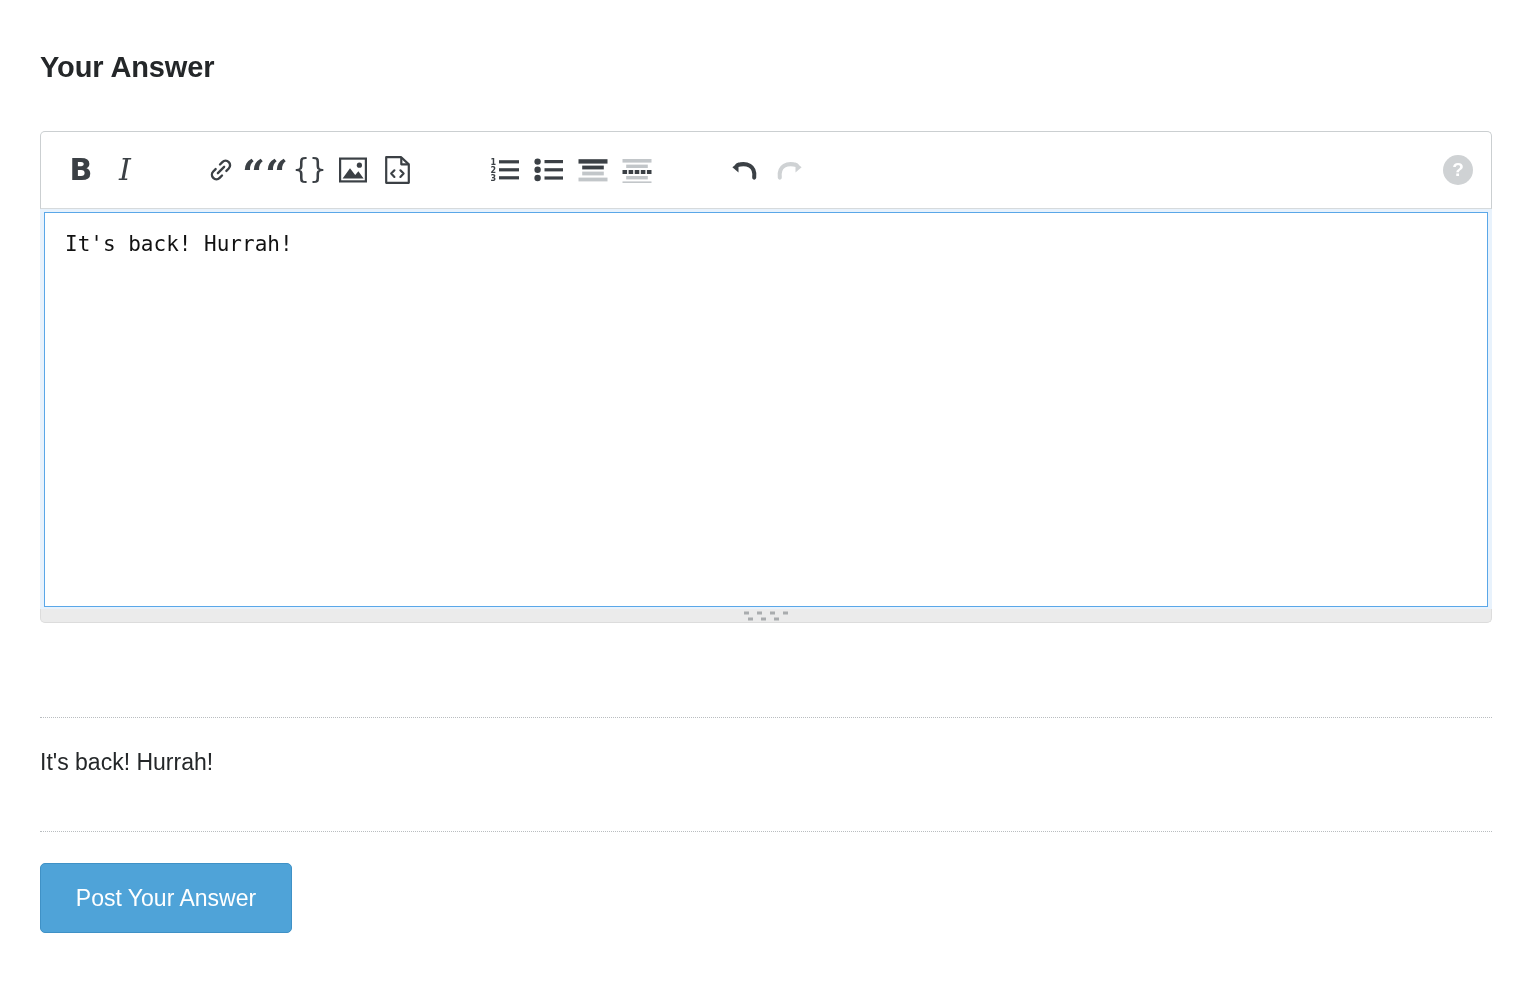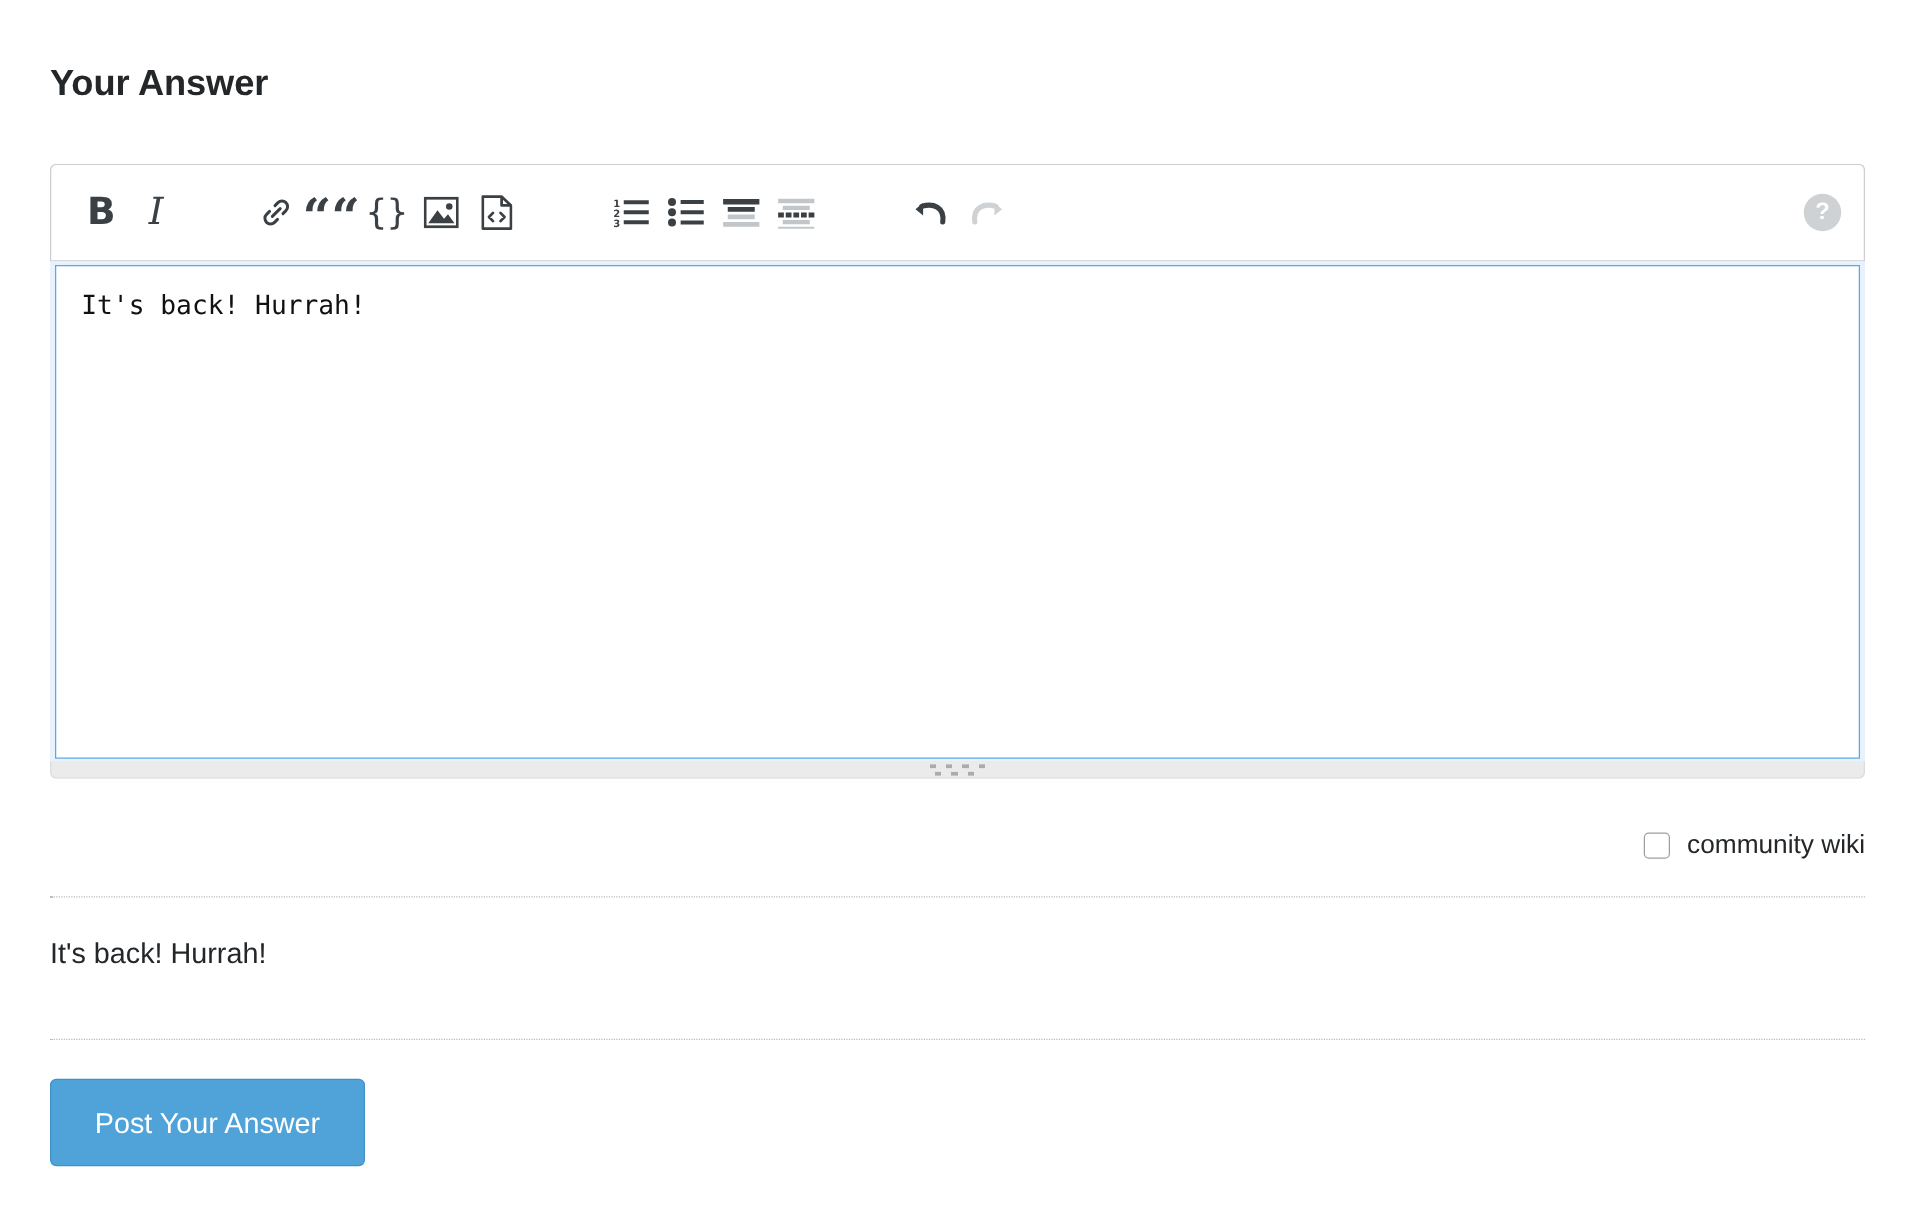--- a/index.html
+++ b/index.html
@@ -389,24 +389,20 @@
     </div>
 
     <div class="grip-bar">
       <span class="grip-dots">
         <i></i>
           <i></i>
       </span>
     </div>
   </div>
 
-  <div class="wiki-row">
-    <span class="wiki-check"></span>
-    <span class="wiki-label">community wiki</span>
-  </div>
 
   <div class="preview">
     <div class="preview-text">It's back! Hurrah!</div>
   </div>
 
   <button class="submit-btn">Post Your Answer</button>
 
 </div>
 
 </body></html>

